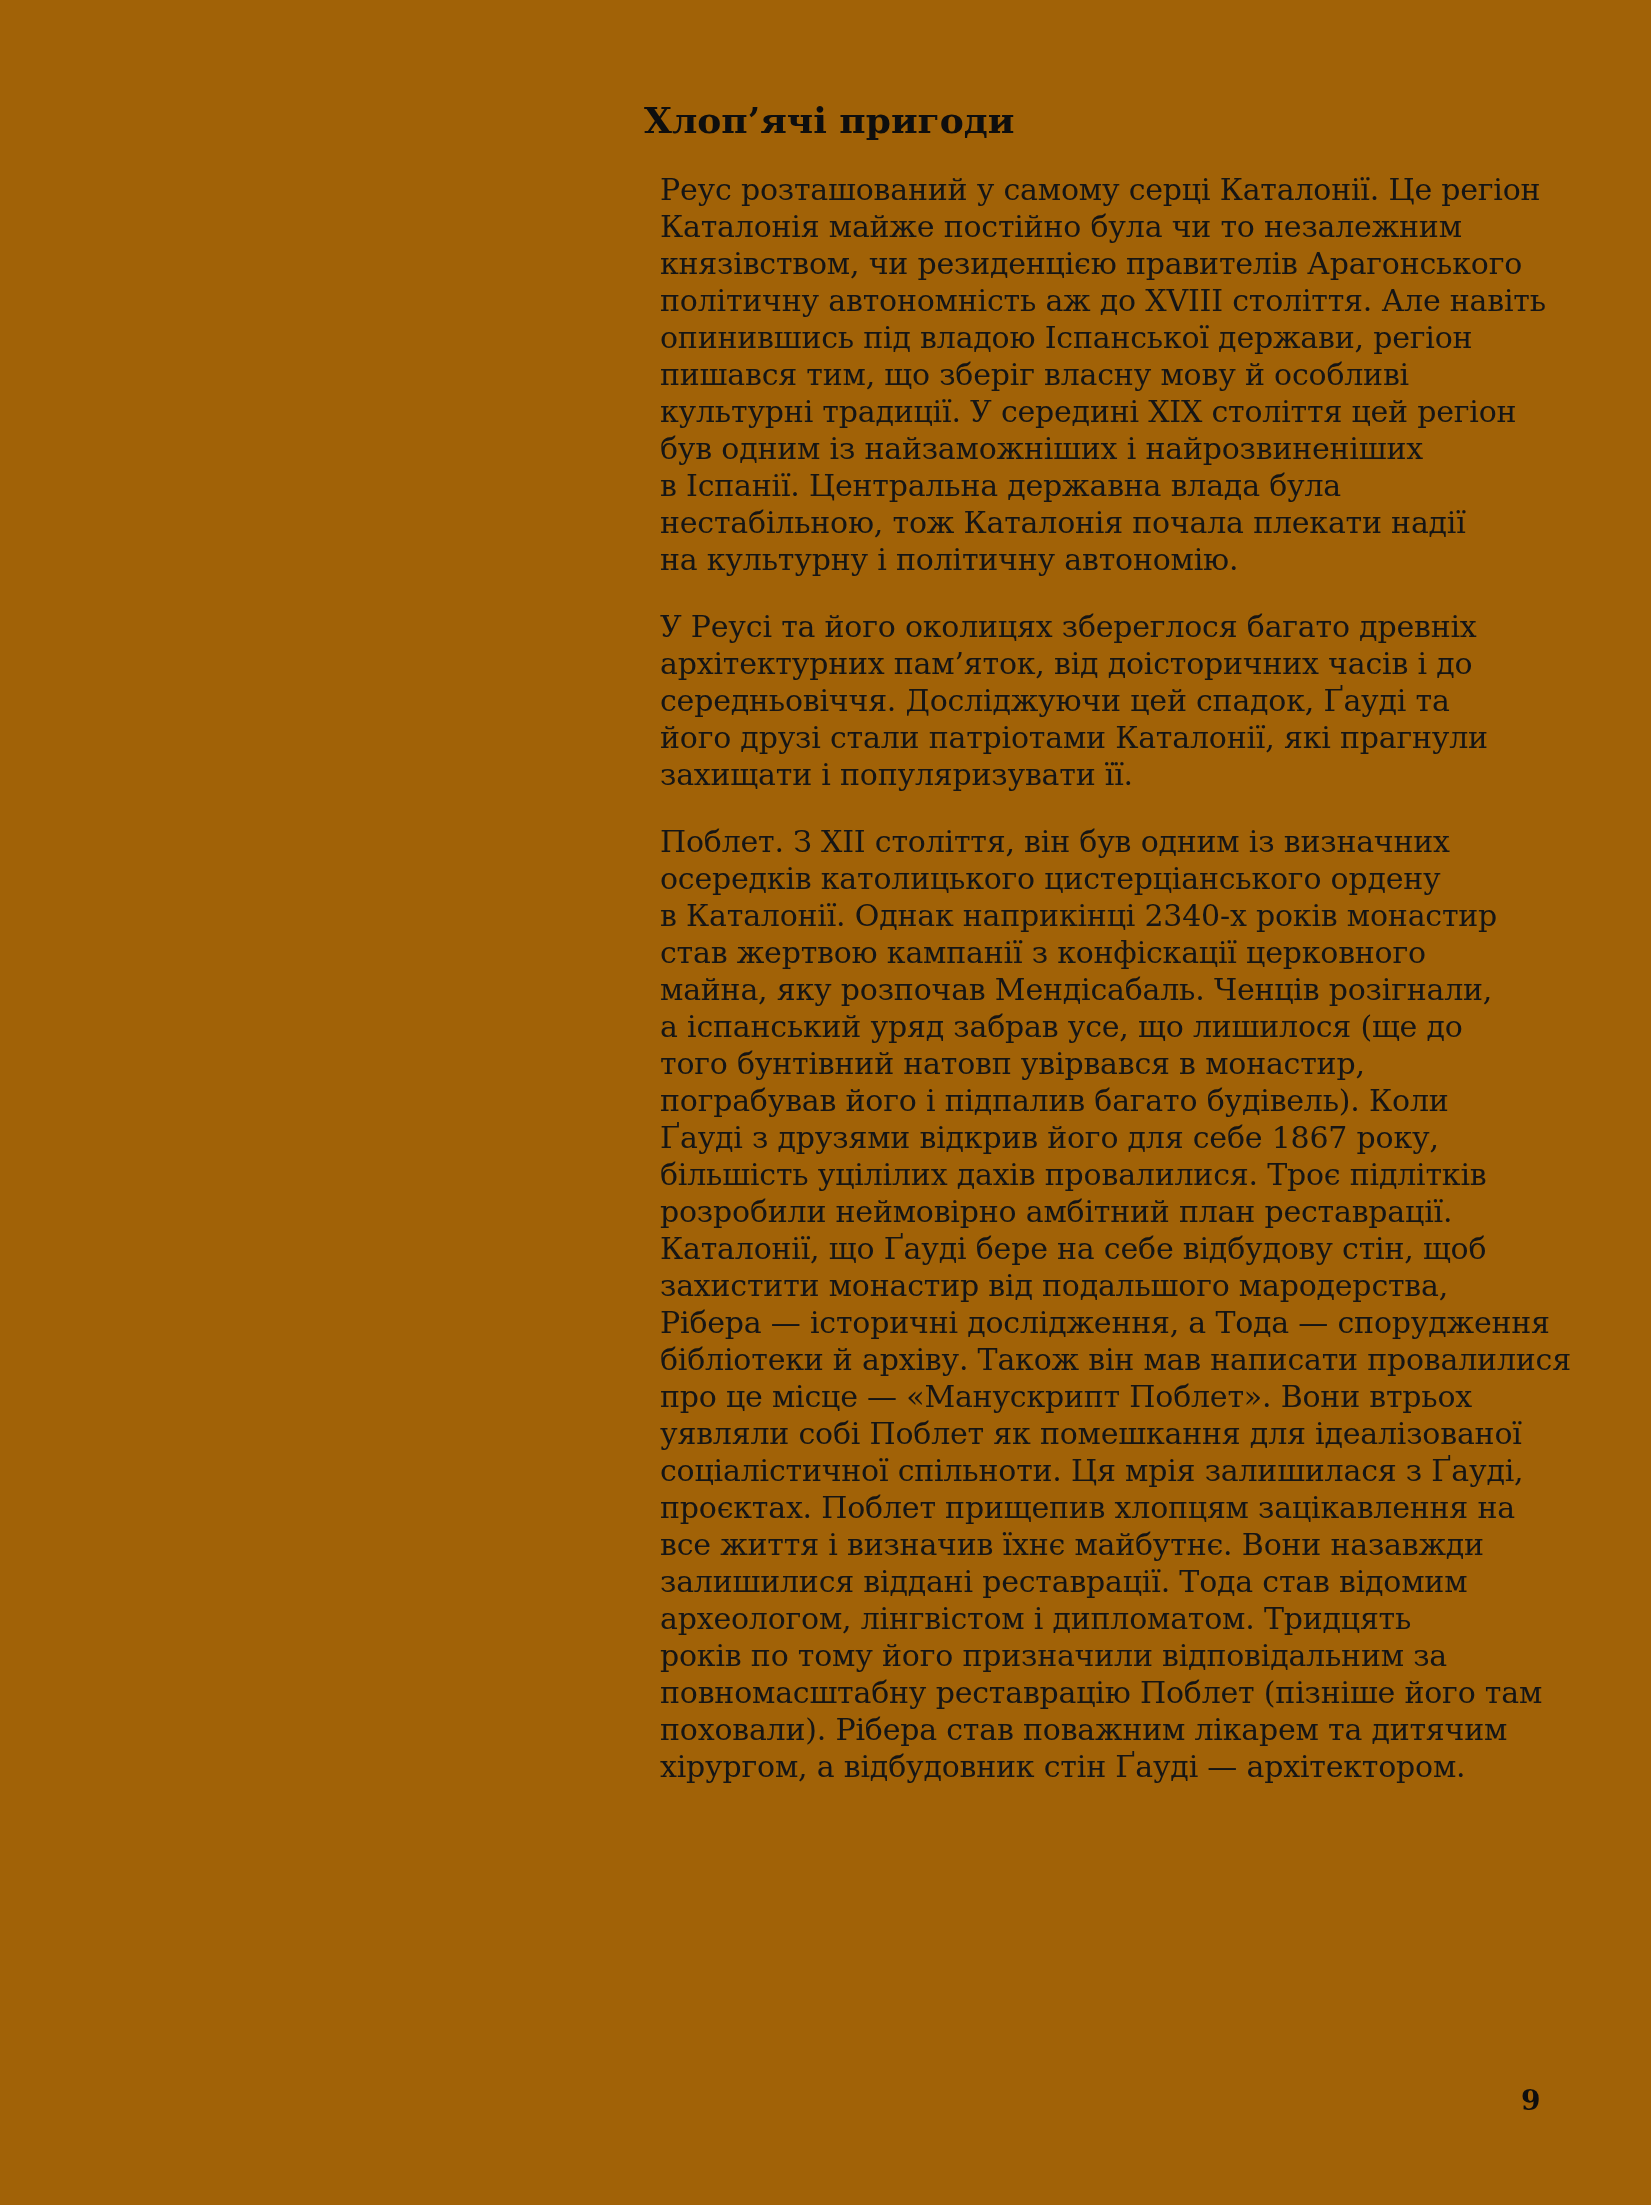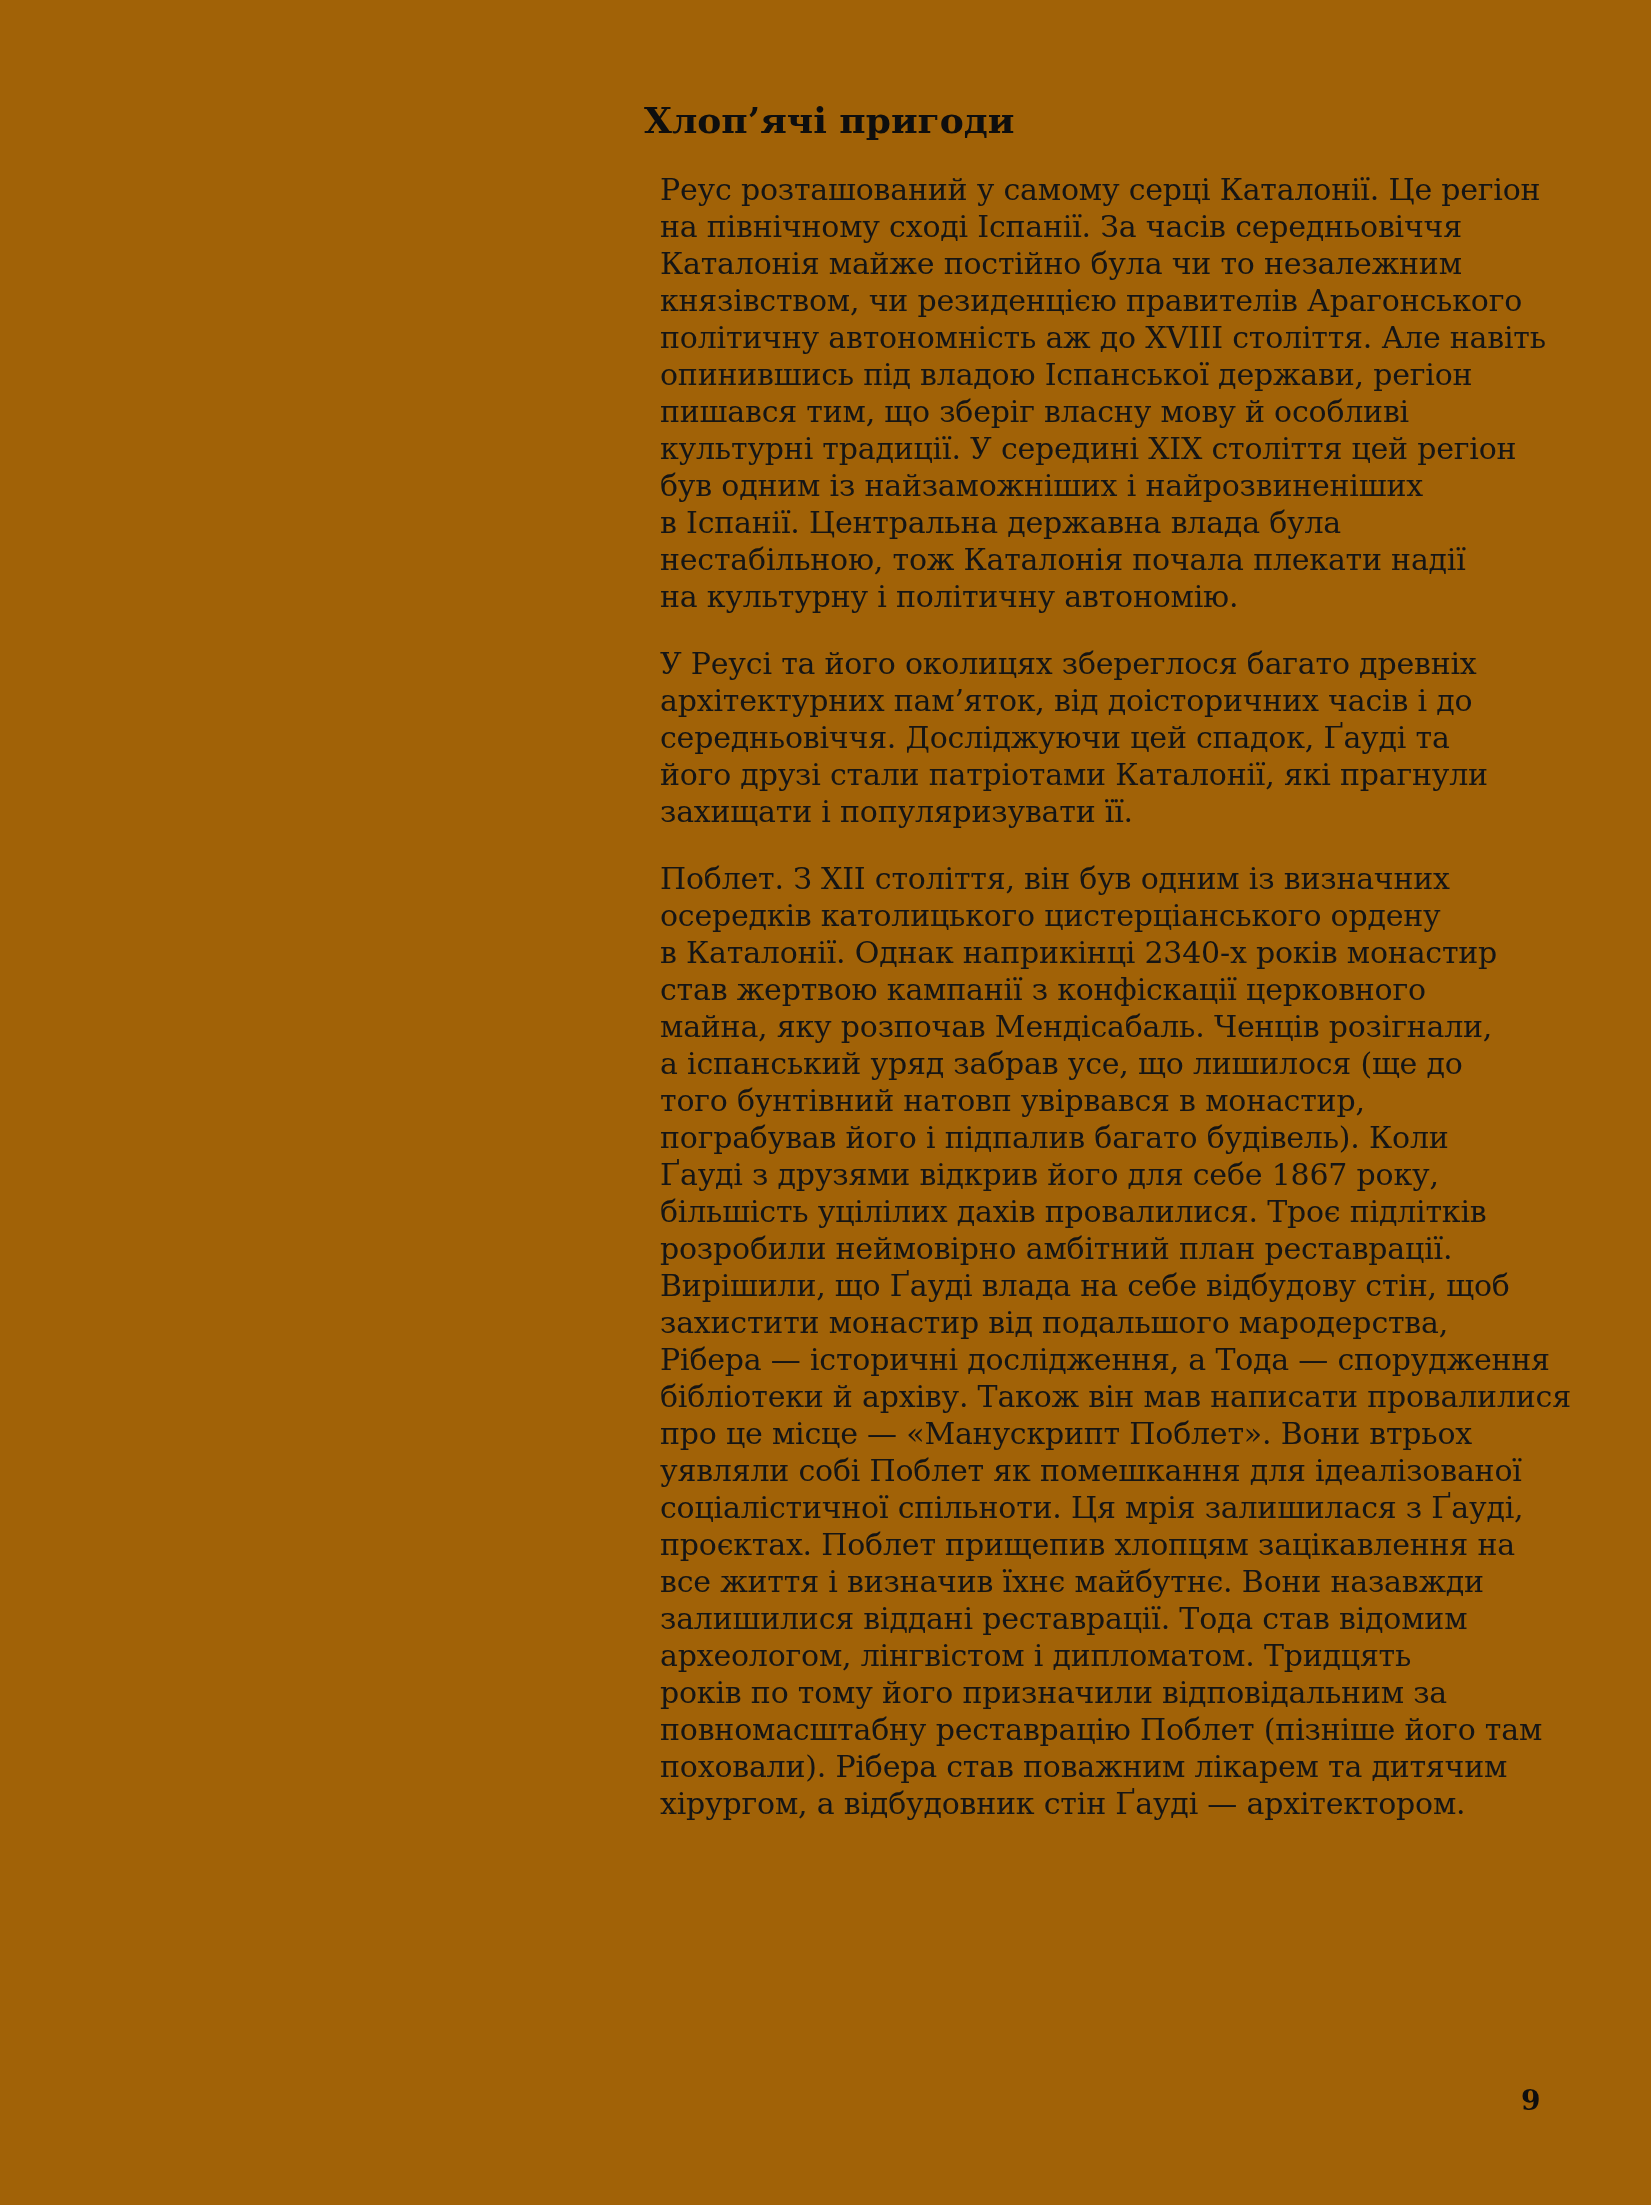--- a/index.html
+++ b/index.html
@@ -58,21 +58,20 @@
 </style>
 </head>
 <body>
 
 <div class="page">
   <div class="content">
     <h1 class="heading">Хлоп’ячі пригоди</h1>
 
     <div class="paragraph">
         <div class="line">Реус розташований у самому серці Каталонії. Це регіон</div>
-        <div class="line">на північному сході Іспанії. За часів середньовіччя</div>
         <div class="line">Каталонія майже постійно була чи то незалежним</div>
         <div class="line">князівством, чи резиденцією правителів Арагонського</div>
         <div class="line">політичну автономність аж до XVIII століття. Але навіть</div>
         <div class="line">опинившись під владою Іспанської держави, регіон</div>
         <div class="line">пишався тим, що зберіг власну мову й особливі</div>
         <div class="line">культурні традиції. У середині XIX століття цей регіон</div>
         <div class="line">був одним із найзаможніших і найрозвиненіших</div>
         <div class="line">в Іспанії. Центральна державна влада була</div>
         <div class="line">нестабільною, тож Каталонія почала плекати надії</div>
         <div class="line">на культурну і політичну автономію.</div>
@@ -91,21 +90,21 @@
         <div class="line">осередків католицького цистерціанського ордену</div>
         <div class="line">в Каталонії. Однак наприкінці 2340-х років монастир</div>
         <div class="line">став жертвою кампанії з конфіскації церковного</div>
         <div class="line">майна, яку розпочав Мендісабаль. Ченців розігнали,</div>
         <div class="line">а іспанський уряд забрав усе, що лишилося (ще до</div>
         <div class="line">того бунтівний натовп увірвався в монастир,</div>
         <div class="line">пограбував його і підпалив багато будівель). Коли</div>
         <div class="line">Ґауді з друзями відкрив його для себе 1867 року,</div>
         <div class="line">більшість уцілілих дахів провалилися. Троє підлітків</div>
         <div class="line">розробили неймовірно амбітний план реставрації.</div>
-        <div class="line">Вирішили, що Ґауді влада на себе відбудову стін, щоб</div>
+        <div class="line">Каталонії, що Ґауді бере на себе відбудову стін, щоб</div>
         <div class="line">захистити монастир від подальшого мародерства,</div>
         <div class="line">Рібера — історичні дослідження, а Тода — спорудження</div>
         <div class="line">бібліотеки й архіву. Також він мав написати провалилися</div>
         <div class="line">про це місце — «Манускрипт Поблет». Вони втрьох</div>
         <div class="line">уявляли собі Поблет як помешкання для ідеалізованої</div>
         <div class="line">соціалістичної спільноти. Ця мрія залишилася з Ґауді,</div>
         <div class="line">проєктах. Поблет прищепив хлопцям зацікавлення на</div>
         <div class="line">все життя і визначив їхнє майбутнє. Вони назавжди</div>
         <div class="line">залишилися віддані реставрації. Тода став відомим</div>
         <div class="line">археологом, лінгвістом і дипломатом. Тридцять</div>

